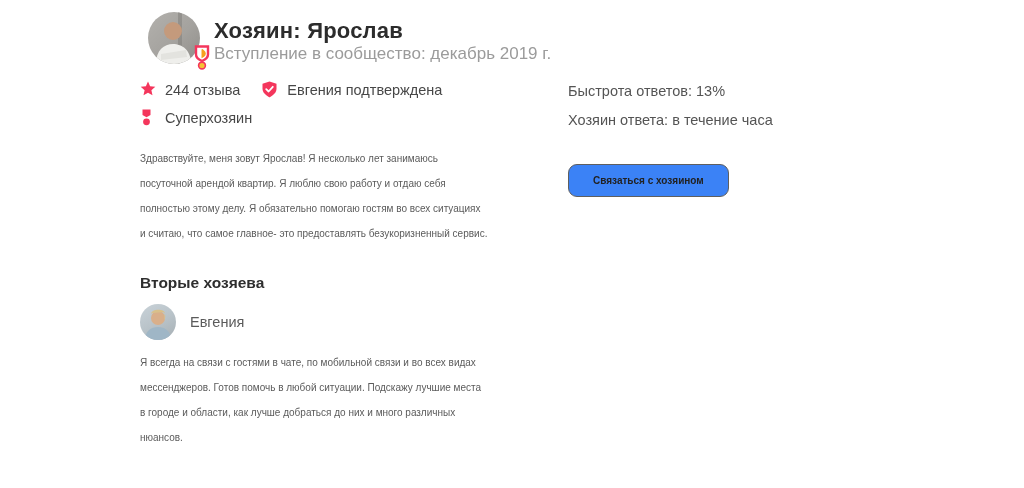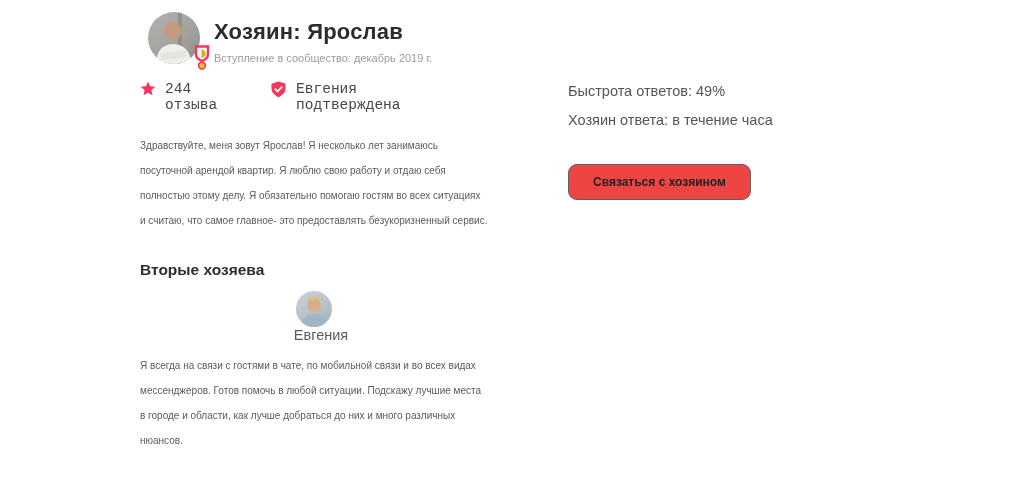--- a/index.html
+++ b/index.html
@@ -14,50 +14,50 @@
   .avatar-wrap { position:relative; width:52px; height:52px; flex:0 0 auto; }
   .avatar {
     width:52px; height:52px; border-radius:50%;
     background:linear-gradient(135deg,#b3b1ad 0%,#a4a29e 55%,#8f8d89 100%);
     position:relative; overflow:hidden;
   }
   .avatar svg { position:absolute; left:0; top:0; }
   .host-badge { position:absolute; right:-10px; bottom:-6px; width:16px; height:25px; }
   .host-titles { margin-left:14px; padding-top:3px; }
   .host-name { font-size:22px; font-weight:bold; color:#2c2c2c; letter-spacing:.2px; }
-  .host-joined { font-size:11px; color:#9b9b9b; margin-top:7px; }
+  .host-joined { font-size:17px; color:#9b9b9b; }
 
   
   .content-row { display:flex; margin-top:17px; }
   .left-col { width:348px; }
   .right-col { margin-left:80px; width:300px; padding-top:2px; }
 
   
   .badge-row { display:flex; align-items:center; margin-bottom:11px; }
-  .badge { display:flex; align-items:flex-start; margin-right:22px;font-family:Liberation Mono, monospace; }
+  .badge { display:flex; align-items:flex-end; margin-right:22px; }
   .badge .b-icon { width:16px; height:17px; margin-right:9px; display:inline-flex; }
   .badge .b-label { font-size:14.5px; color:#474747; }
 
   
   .para { font-size:10px; line-height:25px; color:#5b5b5b; margin-top:16px; }
   .section-h { font-size:15.5px; font-weight:bold; color:#2e2e2e; margin-top:28px; }
-  .cohost-row { display:flex; align-items:center; margin-top:12px;flex-direction:column; }
+  .cohost-row { display:flex; align-items:center; margin-top:12px; }
   .cohost-avatar {
     width:36px; height:36px; border-radius:50%; flex:0 0 auto;
     background:linear-gradient(150deg,#c9d2d8 0%,#b9c3c9 50%,#a6afb4 100%);
     position:relative; overflow:hidden;
   }
   .cohost-name { font-size:14.5px; color:#5b5b5b; margin-left:14px; }
 
   
   .stat-line { font-size:14.5px; color:#545454; margin-bottom:13px; }
   .contact-btn {
     display:inline-block; margin-top:23px; padding:10px 24px;
     font-family:"Liberation Sans", sans-serif;
-    font-size:12px; font-weight:bold; color:#222; background:#ef4444;
+    font-size:10px; font-weight:bold; color:#222; background:#3b82f6;
     border:1px solid #5f5f5f; border-radius:9px; cursor:pointer;
   }
   .safety-note { display:flex; margin-top:23px; }
   .safety-icon { width:24px; height:27px; flex:0 0 auto; margin:2px 12px 0 3px; }
   .safety-text { font-size:11.5px; line-height:15.5px; color:#878787; width:212px; }
 </style>
 </head>
 <body>
 
 <div class="page">
@@ -101,41 +101,52 @@
           <span class="b-icon">
             <svg width="15" height="17" viewBox="0 0 15 17">
               <path d="M7.5 0.5 L14.5 2.8 V8 C14.5 13 7.5 16.3 7.5 16.3 C7.5 16.3 0.5 13 0.5 8 V2.8 Z" fill="#F4365C"></path>
               <path d="M4.2 8.2 L6.6 10.5 L10.8 5.8" fill="none" stroke="#ffffff" stroke-width="1.8" stroke-linecap="round" stroke-linejoin="round"></path>
             </svg>
           </span>
           <span class="b-label">Евгения подтверждена</span>
         </div>
       </div>
 
+      <div class="badge-row">
+        <div class="badge">
+          <span class="b-icon">
+            <svg width="13" height="17" viewBox="0 0 13 17">
+              <path d="M2.5 0.5 H10.5 V6 L6.5 8.3 L2.5 6 Z" fill="#F4365C"></path>
+              <circle cx="6.5" cy="12.8" r="3.4" fill="#F4365C"></circle>
+            </svg>
+          </span>
+          <span class="b-label">Суперхозяин</span>
+        </div>
+      </div>
 
       <p class="para" style="margin-top:20px;">Здравствуйте, меня зовут Ярослав! Я несколько лет занимаюсь посуточной арендой квартир. Я люблю свою работу и отдаю себя полностью этому делу. Я обязательно помогаю гостям во всех ситуациях и считаю, что самое главное- это предоставлять безукоризненный сервис.</p>
 
       <h2 class="section-h">Вторые хозяева</h2>
       <div class="cohost-row">
         <div class="cohost-avatar">
           <svg width="36" height="36" viewBox="0 0 36 36">
             <circle cx="18" cy="14" r="7" fill="#d9af8a"></circle>
             <path d="M11 10 C11 5 25 4 25 10 C26 14 24 16 24 16 L25 8 L12 9 Z" fill="#d9c08a"></path>
             <path d="M5 36 C5 27 11 23 18 23 C25 23 31 27 31 36 Z" fill="#9fb6c6"></path>
           </svg>
         </div>
         <span class="cohost-name">Евгения</span>
       </div>
 
       <p class="para" style="margin-top:10px;">Я всегда на связи с гостями в чате, по мобильной связи и во всех видах мессенджеров. Готов помочь в любой ситуации. Подскажу лучшие места в городе и области, как лучше добраться до них и много различных нюансов.</p>
 
     </div>
 
     <div class="right-col">
-      <div class="stat-line">Быстрота ответов: 49%</div>
+      <div class="stat-line">Быстрота ответов: 13%</div>
       <div class="stat-line">Хозяин ответа: в течение часа</div>
 
       <button class="contact-btn">Связаться с хозяином</button>
 
     </div>
   </div>
 
 </div>
 
 </body></html>

